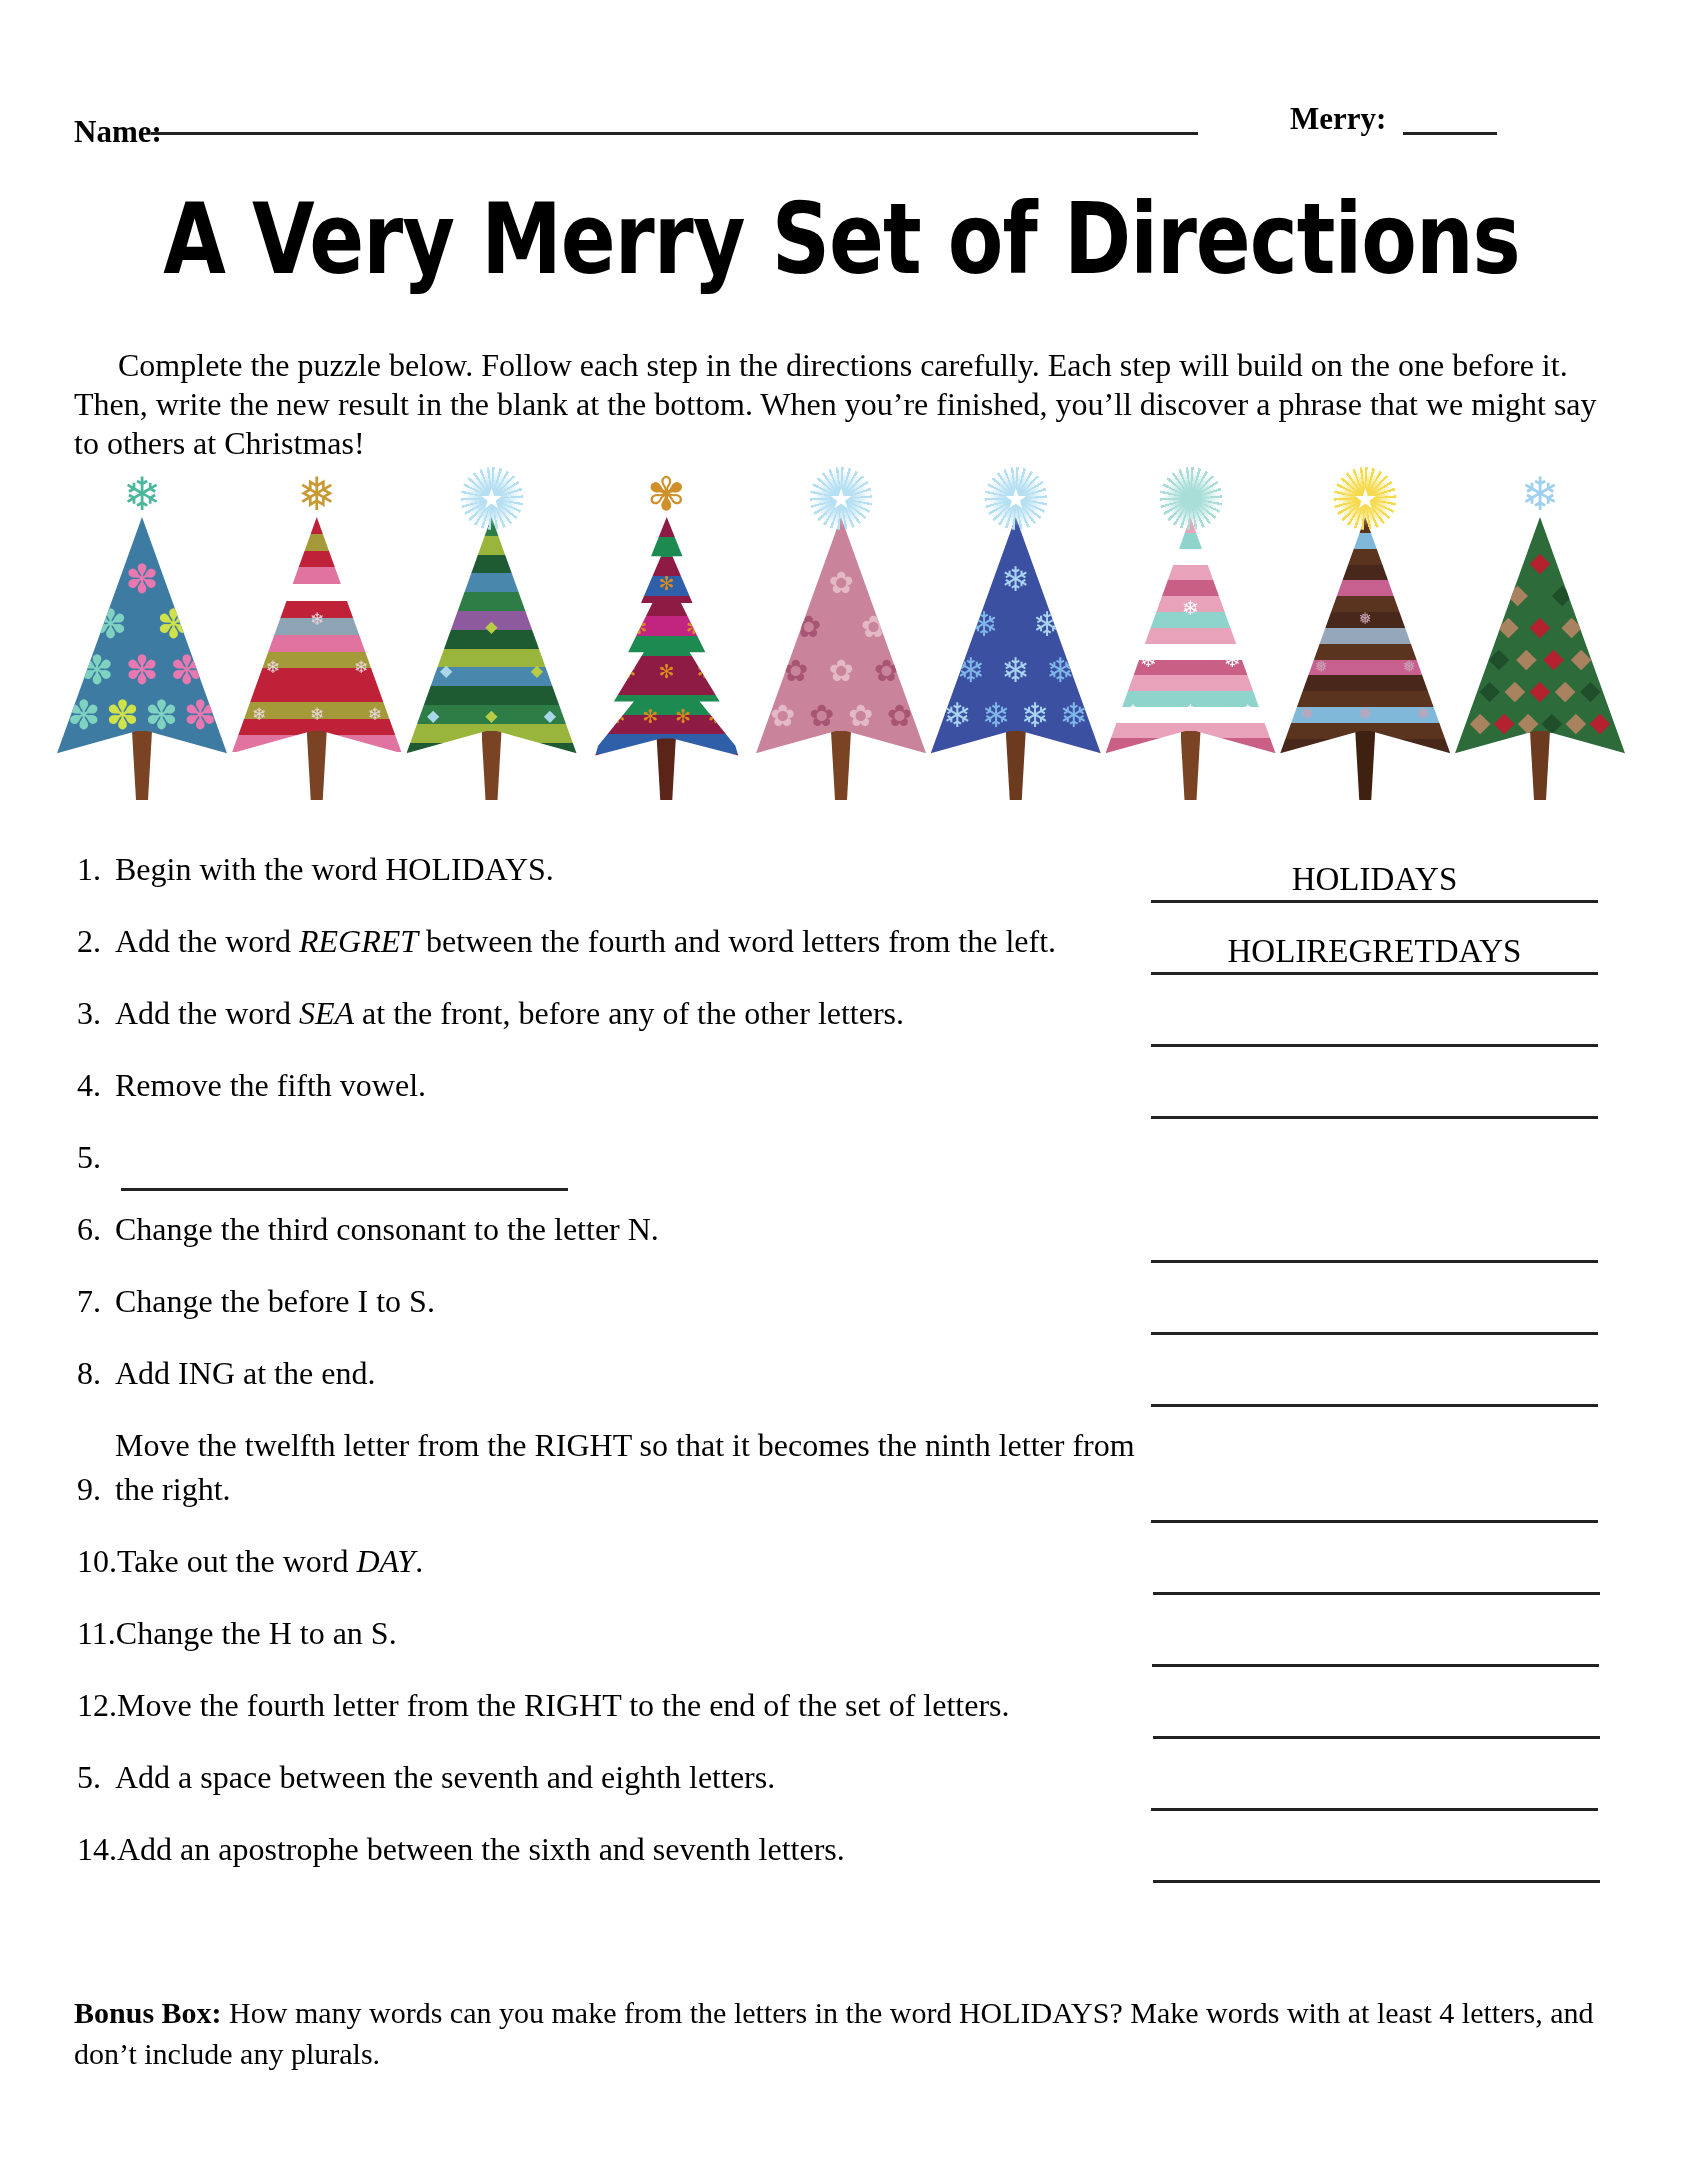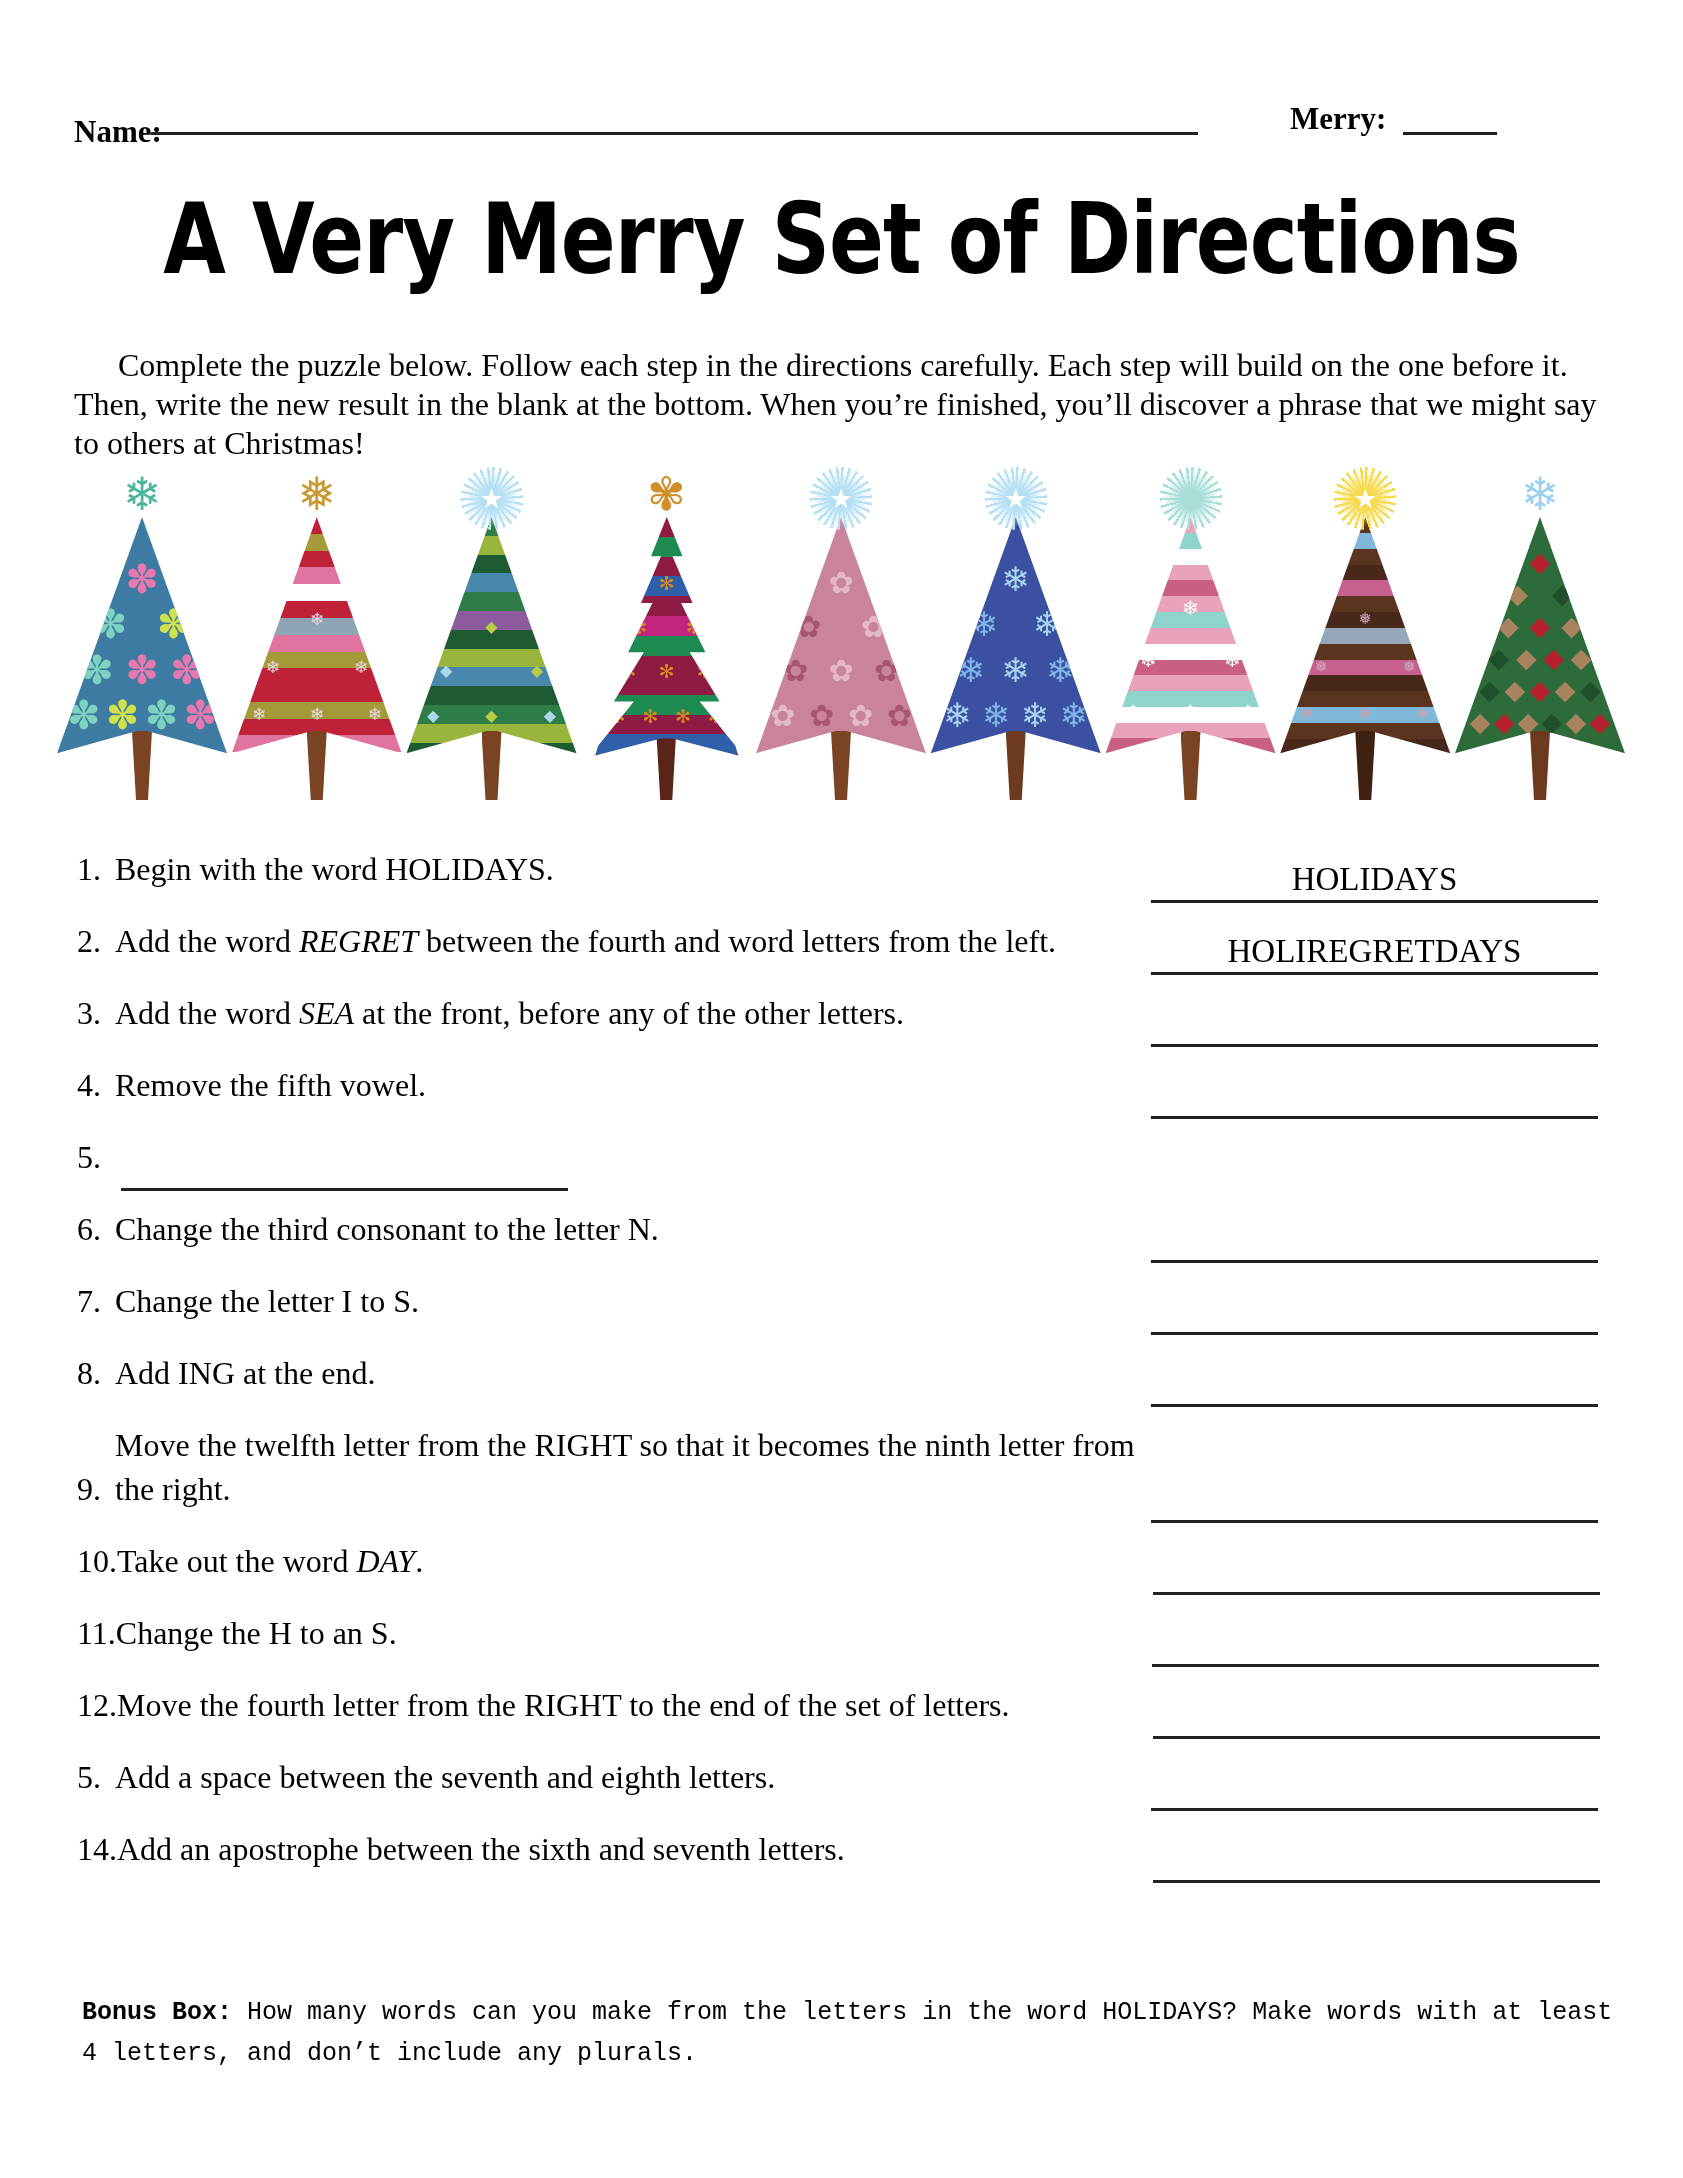--- a/index.html
+++ b/index.html
@@ -81,21 +81,21 @@
     flex:0 0 447px; margin-left:6px; height:44px;
     border-bottom:3px solid #222;
     display:flex; align-items:flex-end; justify-content:center;
     transform:translateY(12px); padding-bottom:3px;
   }
   .dir-answer { font-size:33px; line-height:36px; }
 
   
   .bonus {
     position:absolute; top:1992px; left:74px; width:1550px;
-    font-family:Liberation Mono, monospace; font-size:25px; line-height:41px;margin-left:8px;
+    font-family:Liberation Serif, serif; font-size:30px; line-height:41px;
   }
   .bonus b { font-weight:bold; }
 </style>
 </head>
 <body>
 
 <div class="page">
 
   <span id="name-label" class="hdr-label">Name:</span>
   <div id="name-line" class="rule"></div>
@@ -293,21 +293,21 @@
       </div>
       <div class="dir-row">
         <span class="dir-num">6.</span>
         <span class="dir-text"><span>Change the third consonant to the letter N.</span></span>
         <span class="dir-blank">
           <span class="dir-answer"></span>
         </span>
       </div>
       <div class="dir-row">
         <span class="dir-num">7.</span>
-        <span class="dir-text"><span>Change the letter I to S.</span></span>
+        <span class="dir-text"><span>Change the before I to S.</span></span>
         <span class="dir-blank">
           <span class="dir-answer"></span>
         </span>
       </div>
       <div class="dir-row">
         <span class="dir-num">8.</span>
         <span class="dir-text"><span>Add ING at the end.</span></span>
         <span class="dir-blank">
           <span class="dir-answer"></span>
         </span>

